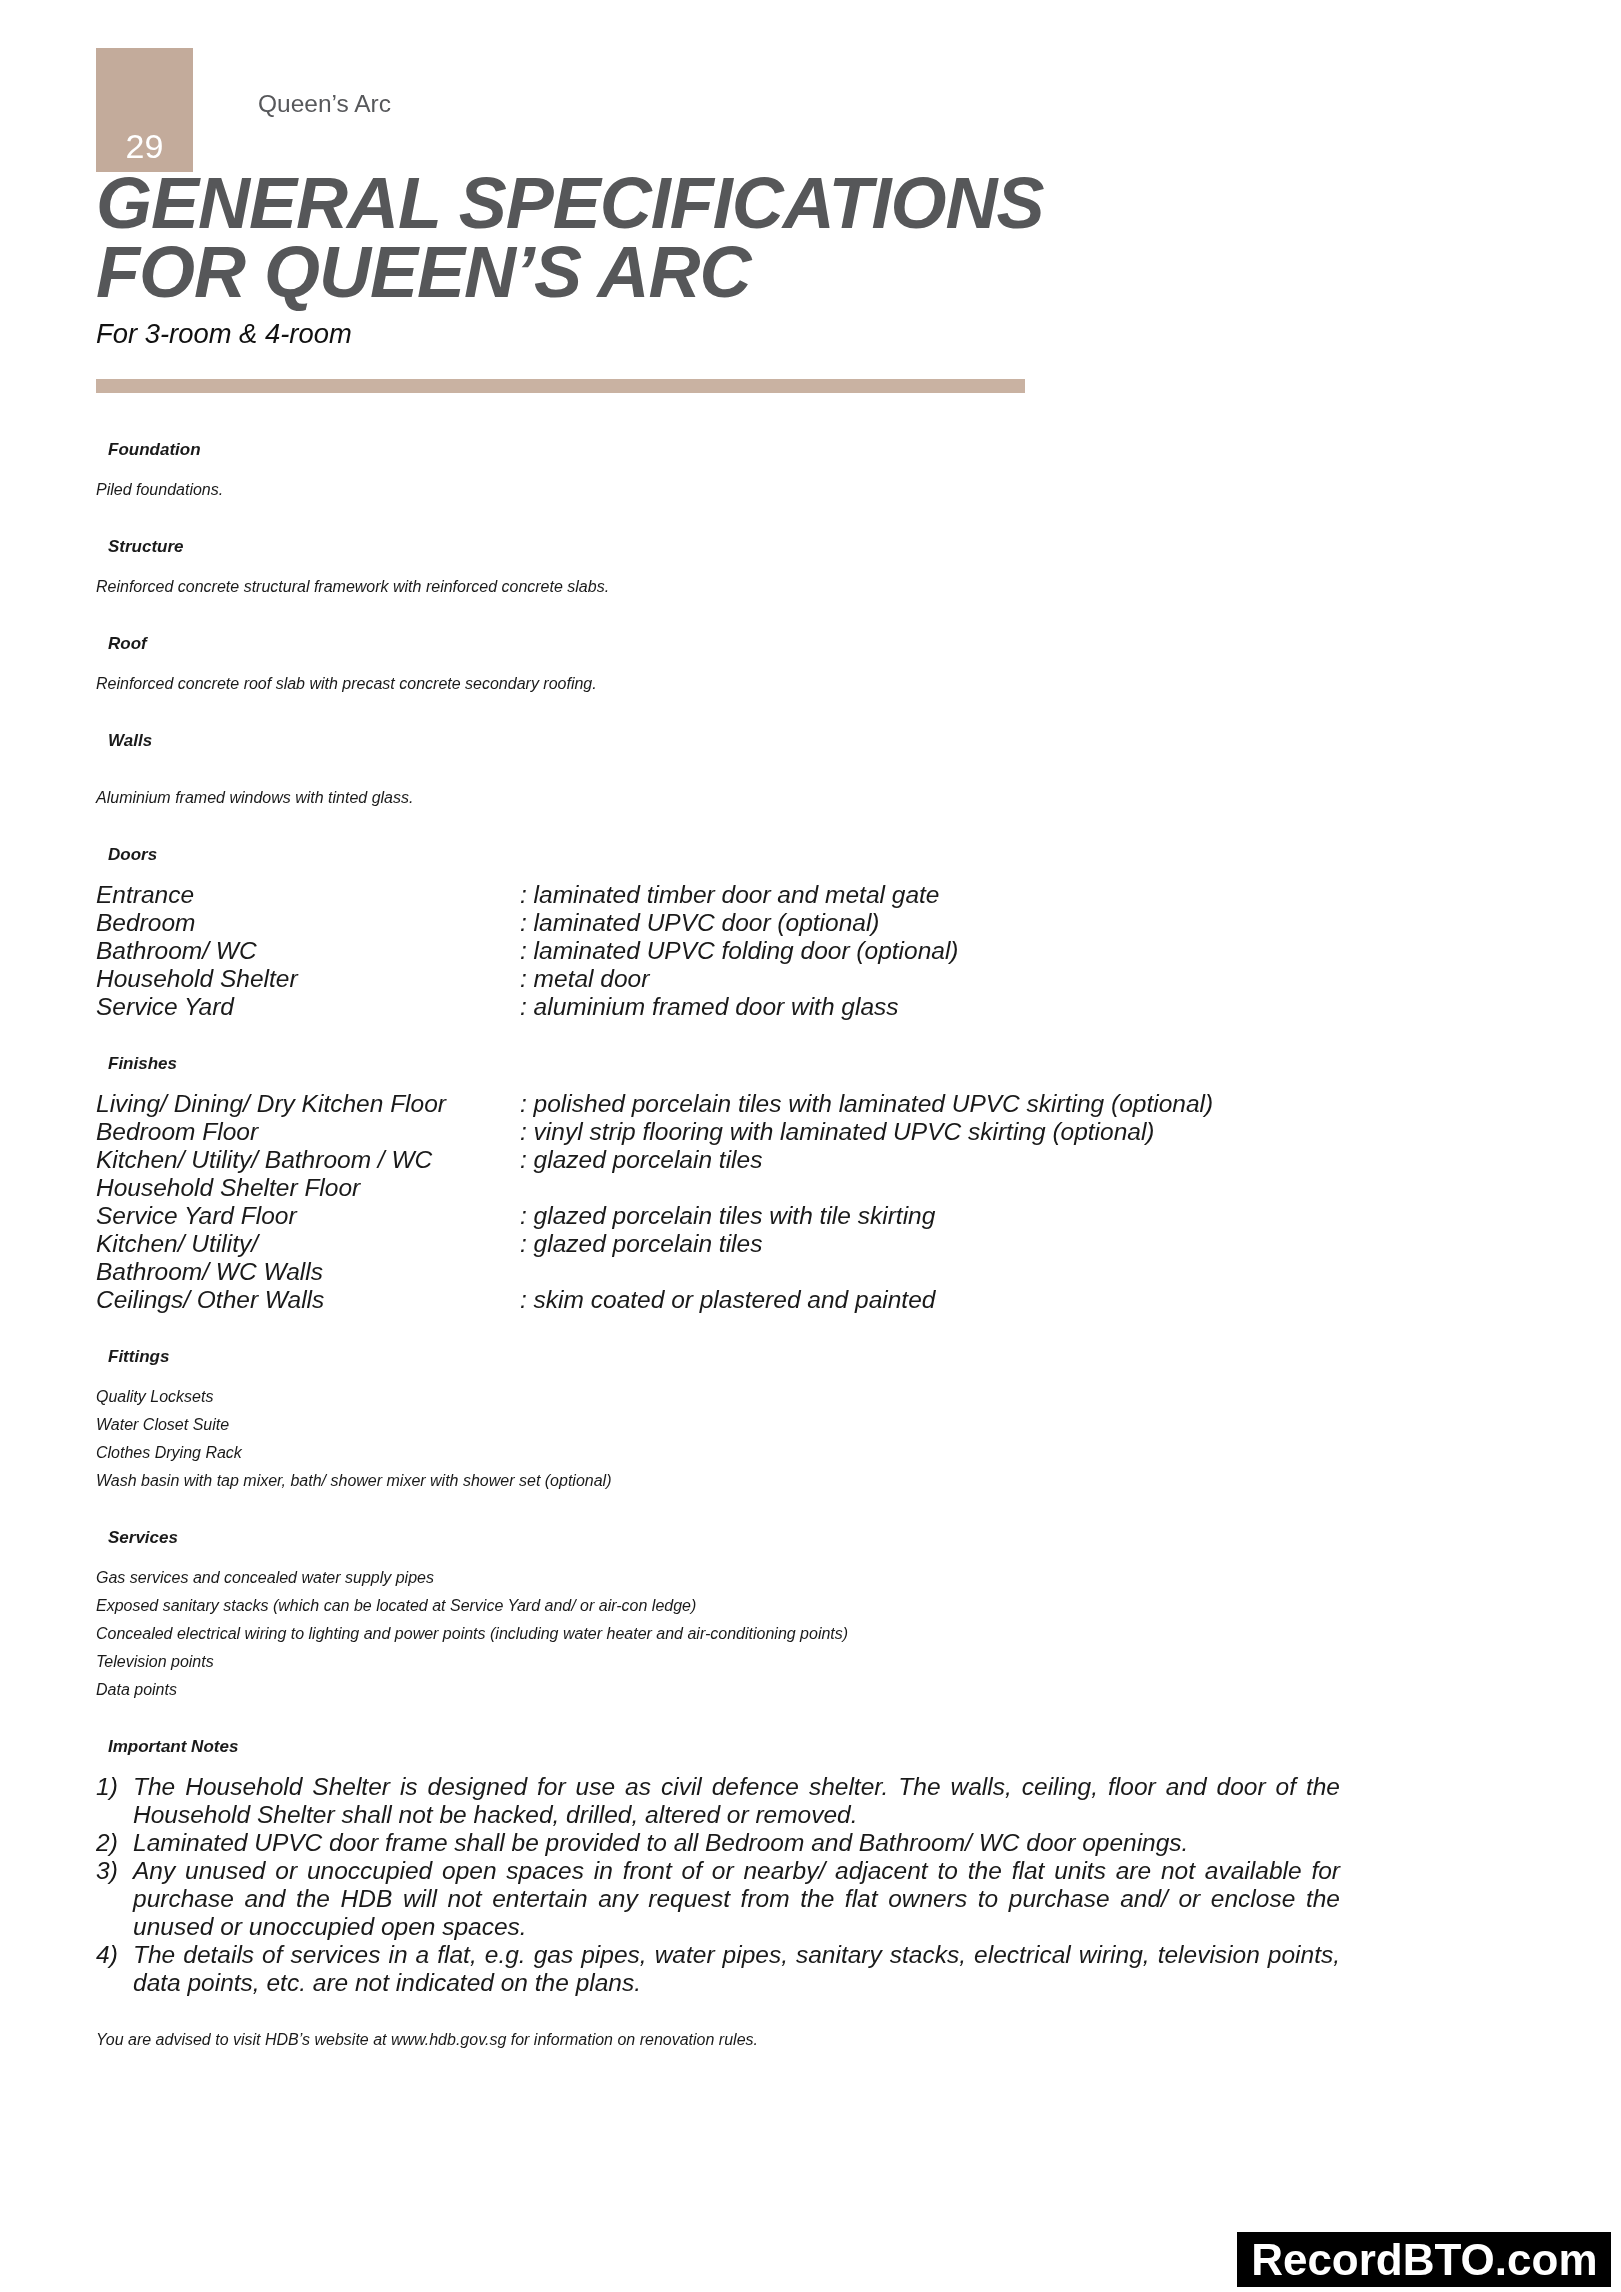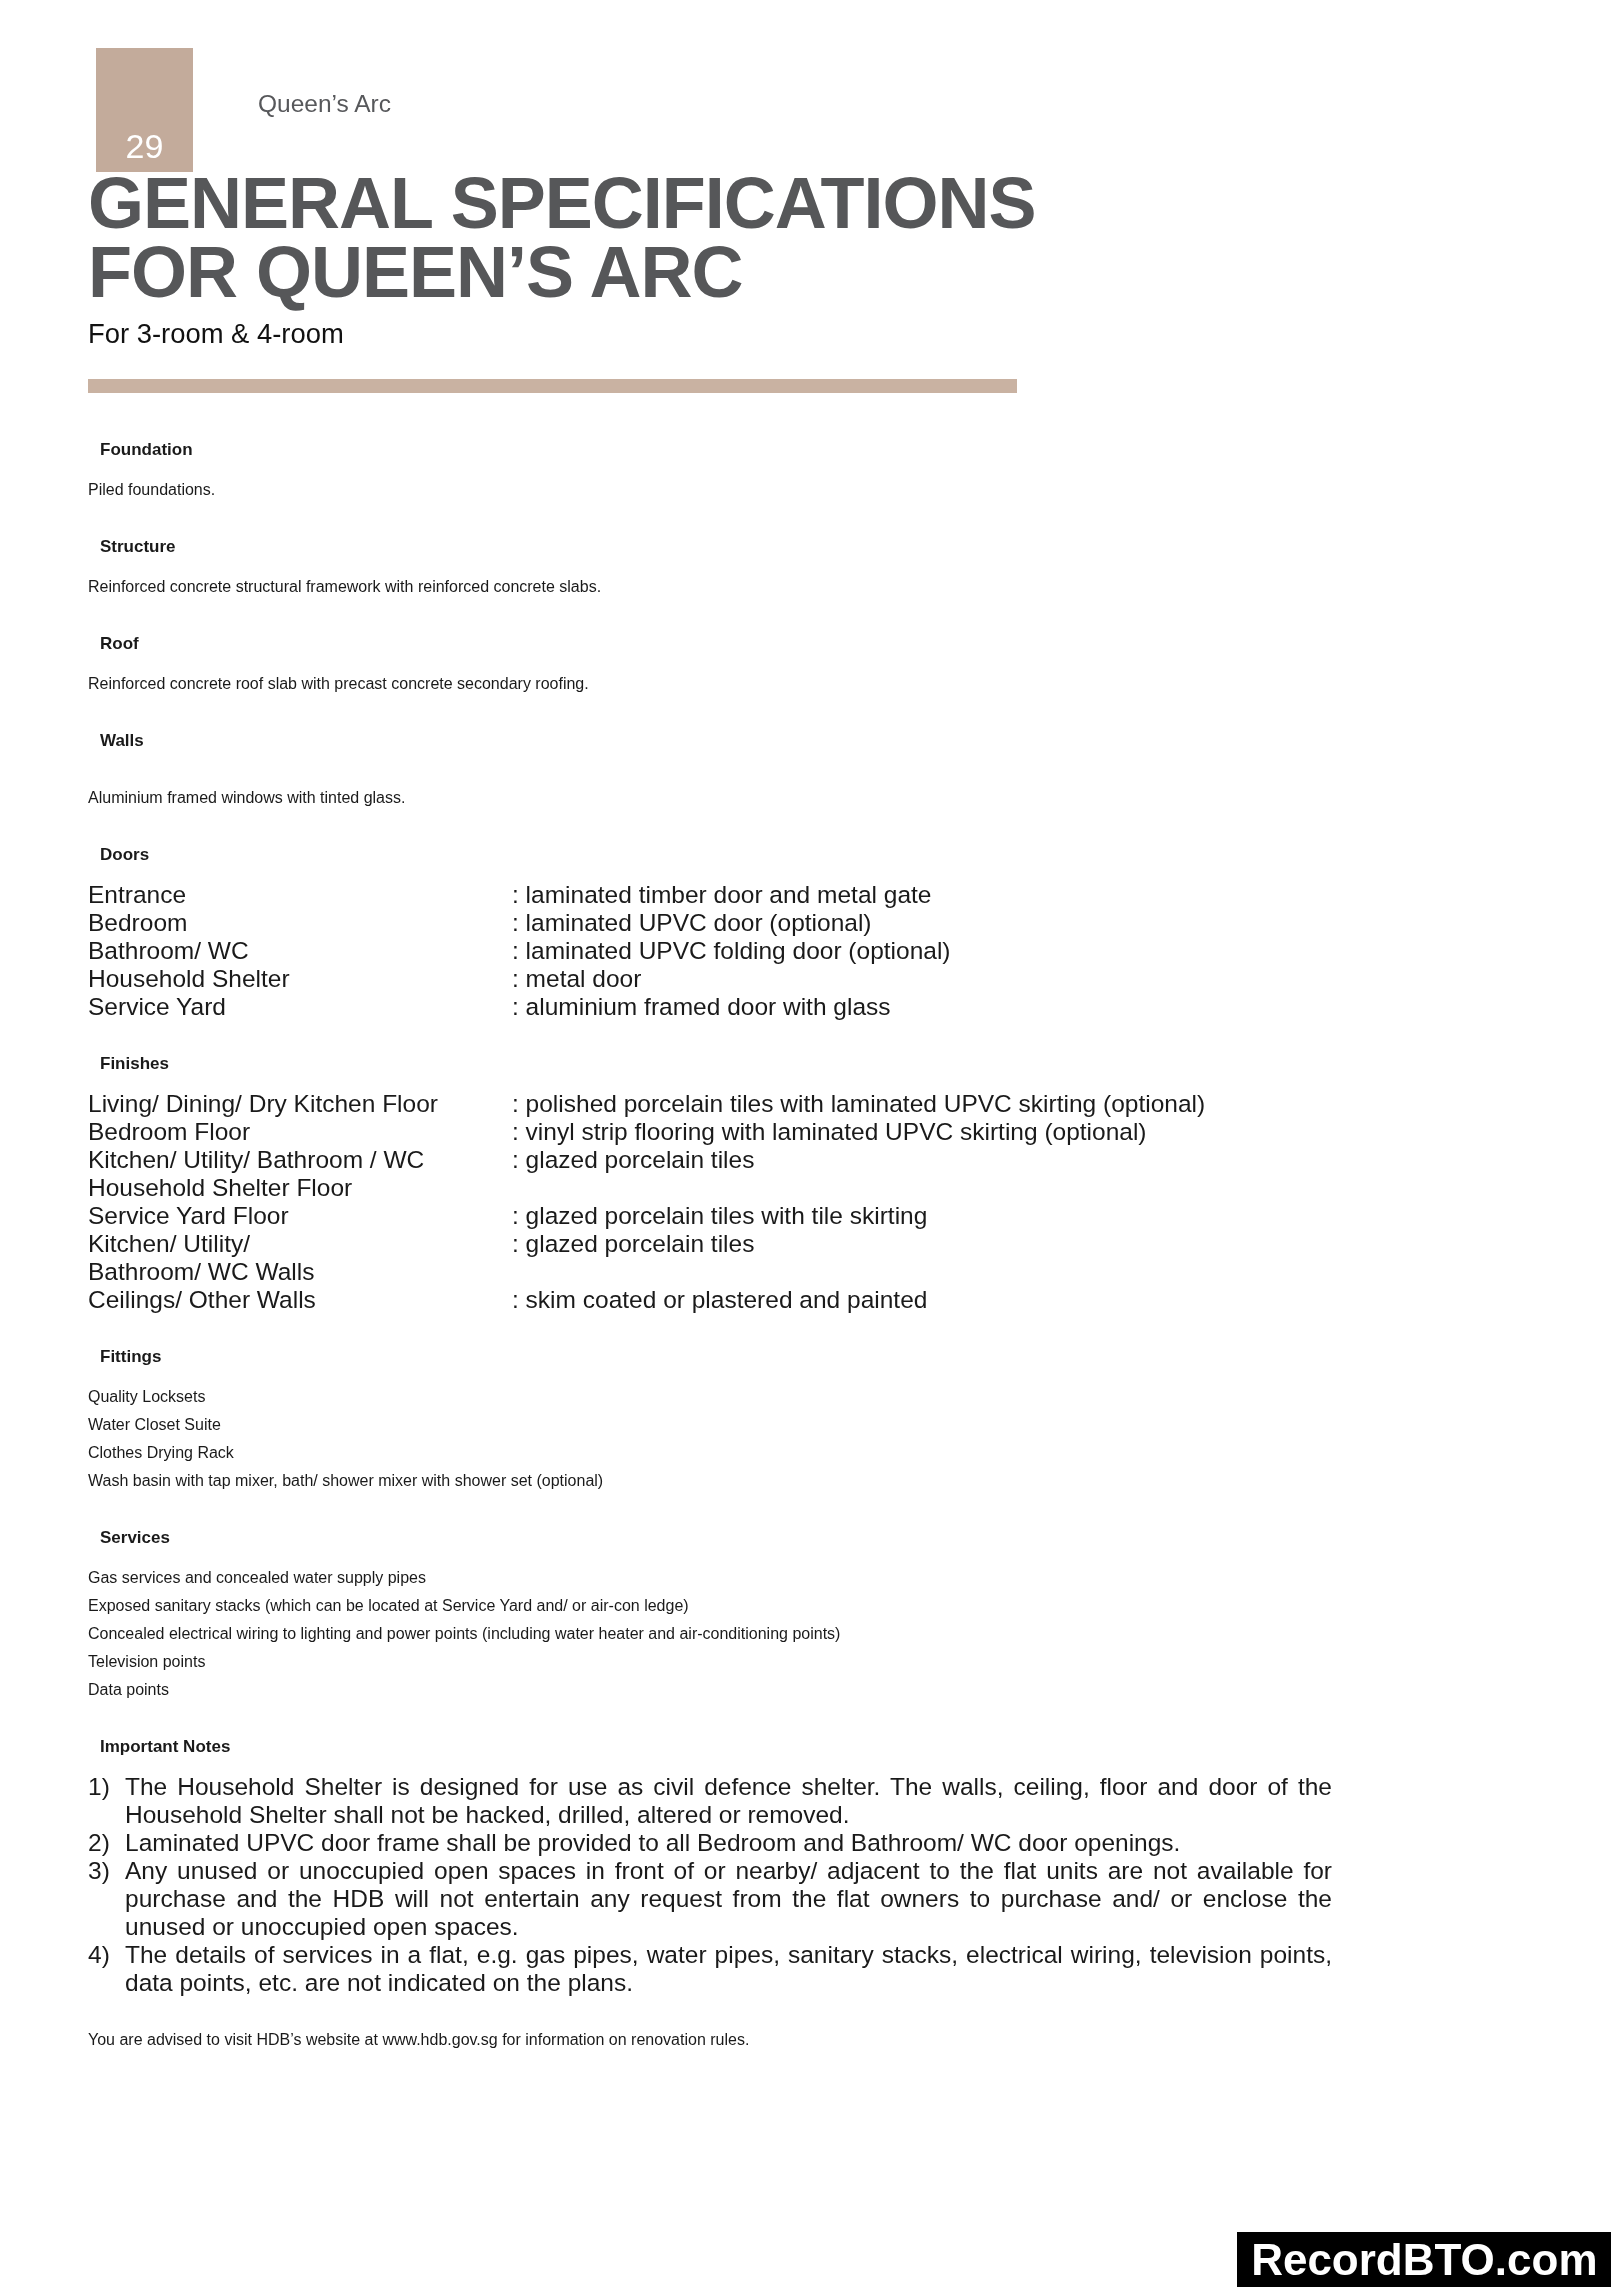--- a/index.html
+++ b/index.html
@@ -19,21 +19,21 @@
   .badge-num {
     position: absolute; left: 0; right: 0; bottom: 8.8px;
     text-align: center;
     color: #ffffff; font-size: 34px; line-height: 34px;
   }
   .project {
     position: absolute; left: 222px; top: 90px;
     font-size: 24.5px; line-height: 27.4px; color: #57585b; margin-left: 36px;
   }
   .content {
-    position: absolute; left: 88px; top: 169px; width: 1244px;
+    position: absolute; left: 96px; top: 169px; width: 1244px; font-style: italic;
   }
   .title {
     margin: 0;
     font-size: 72px; line-height: 69px; font-weight: bold;
     letter-spacing: -1px; color: #565759;
   }
   .title span { display: block; }
   .subtitle { margin-top: 12.7px; font-size: 27.4px; line-height: 27.4px; color: #111111; }
   .accent-bar { margin-top: 32px; width: 929px; height: 13.7px; background: #c9b2a2; }
   section { margin-top: 29px; font-size: 24.5px; line-height: 28px; }

